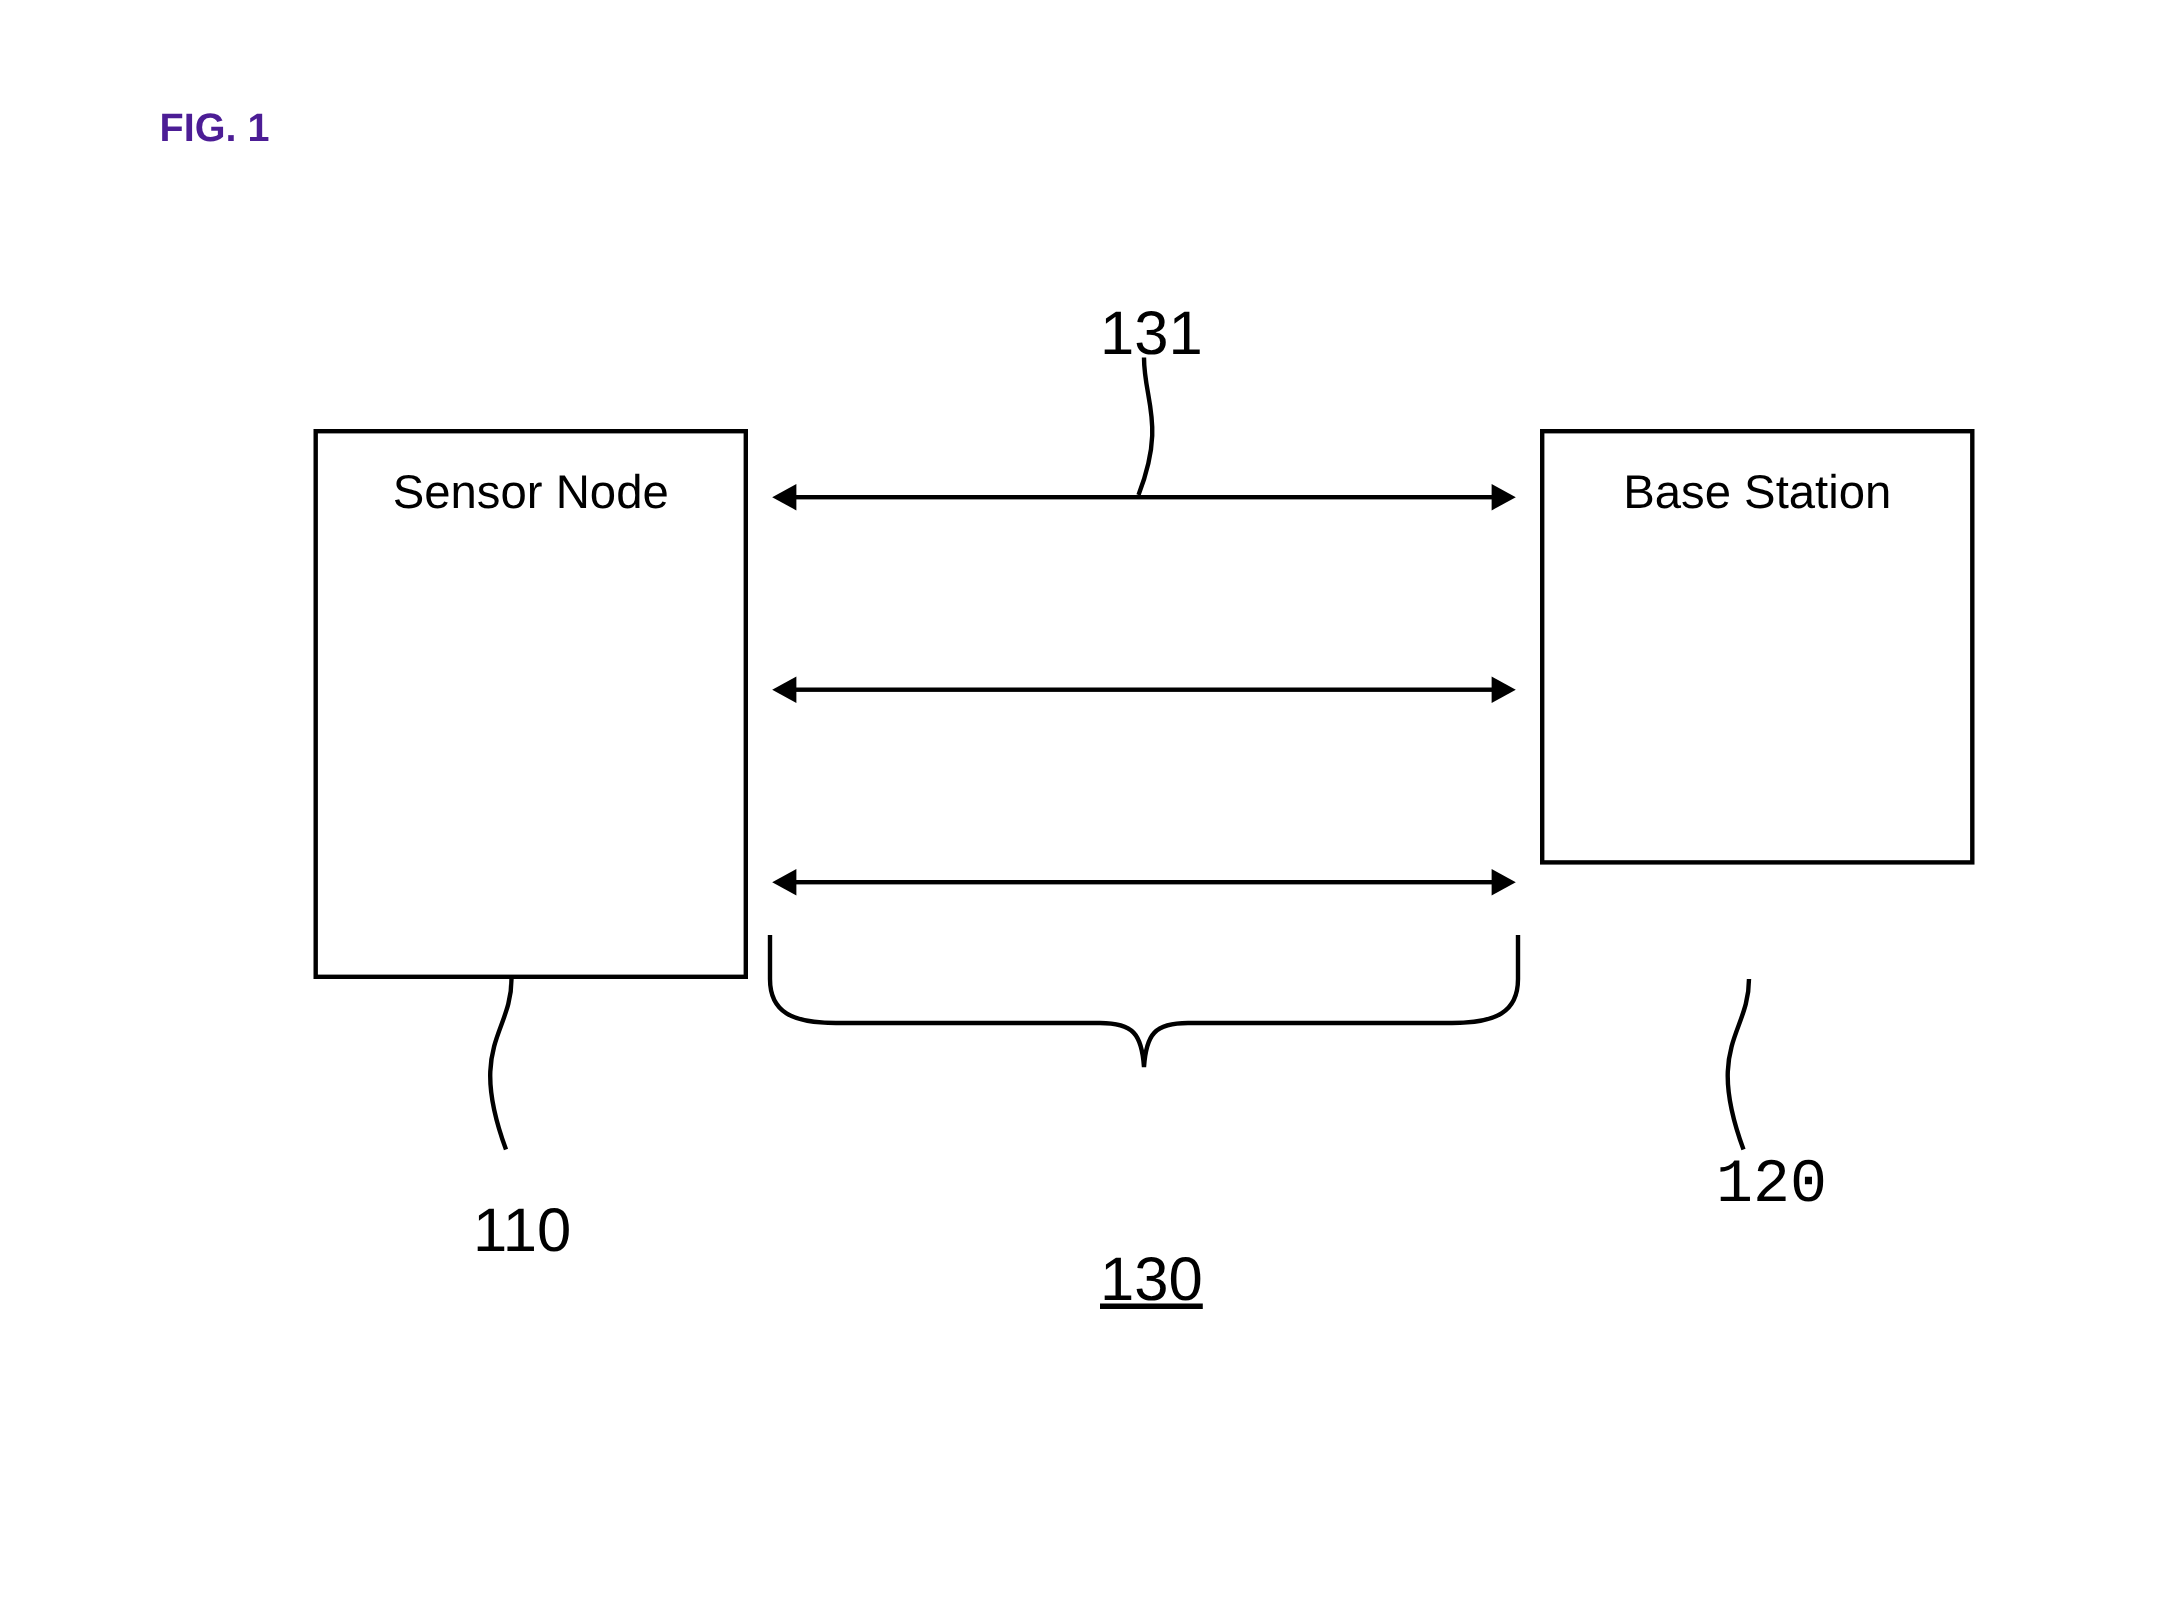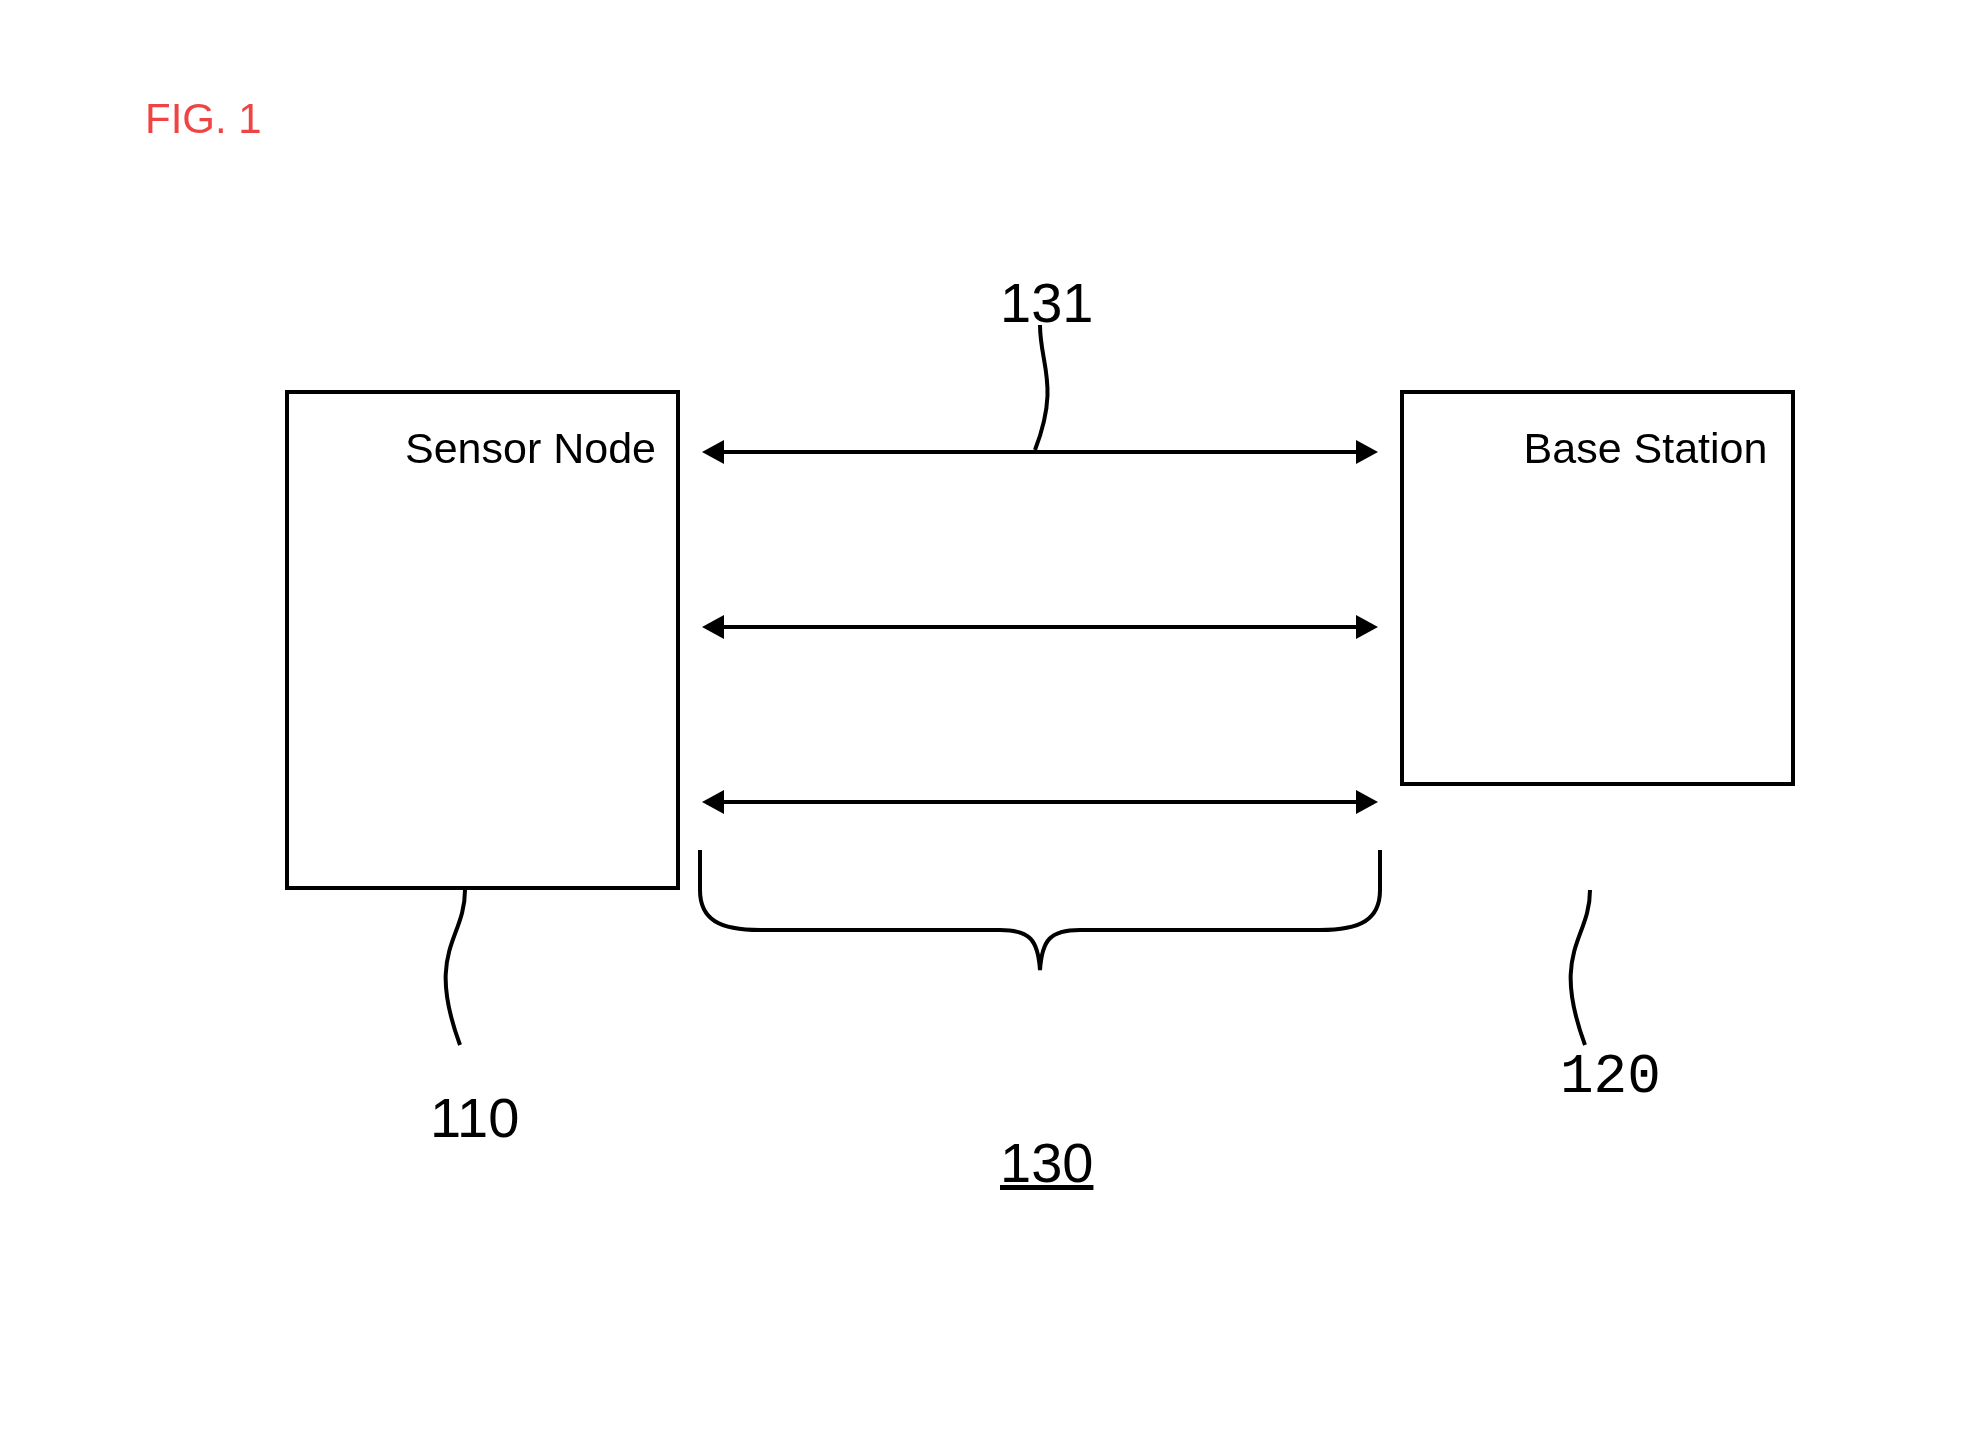--- a/index.html
+++ b/index.html
@@ -11,28 +11,28 @@
       width: 1965px;
       height: 1456px;
       position: relative;
       background: white;
       font-family: "Malgun Gothic", "Segoe UI", Arial, sans-serif;
     }
     .figure-label {
       position: absolute;
       top: 95px;
       left: 145px;
-      font-size: 42px;
-      color: #ef4444;
+      font-size: 36px;
+      color: #4c1d95;
+      font-weight: bold;
     }
     .box {
       position: absolute;
       border: 4px solid #000;
       background: white;
-      padding-left: 48px;
     }
     .sensor-box {
       top: 390px;
       left: 285px;
       width: 395px;
       height: 500px;
     }
     .base-box {
       top: 390px;
       left: 1400px;

